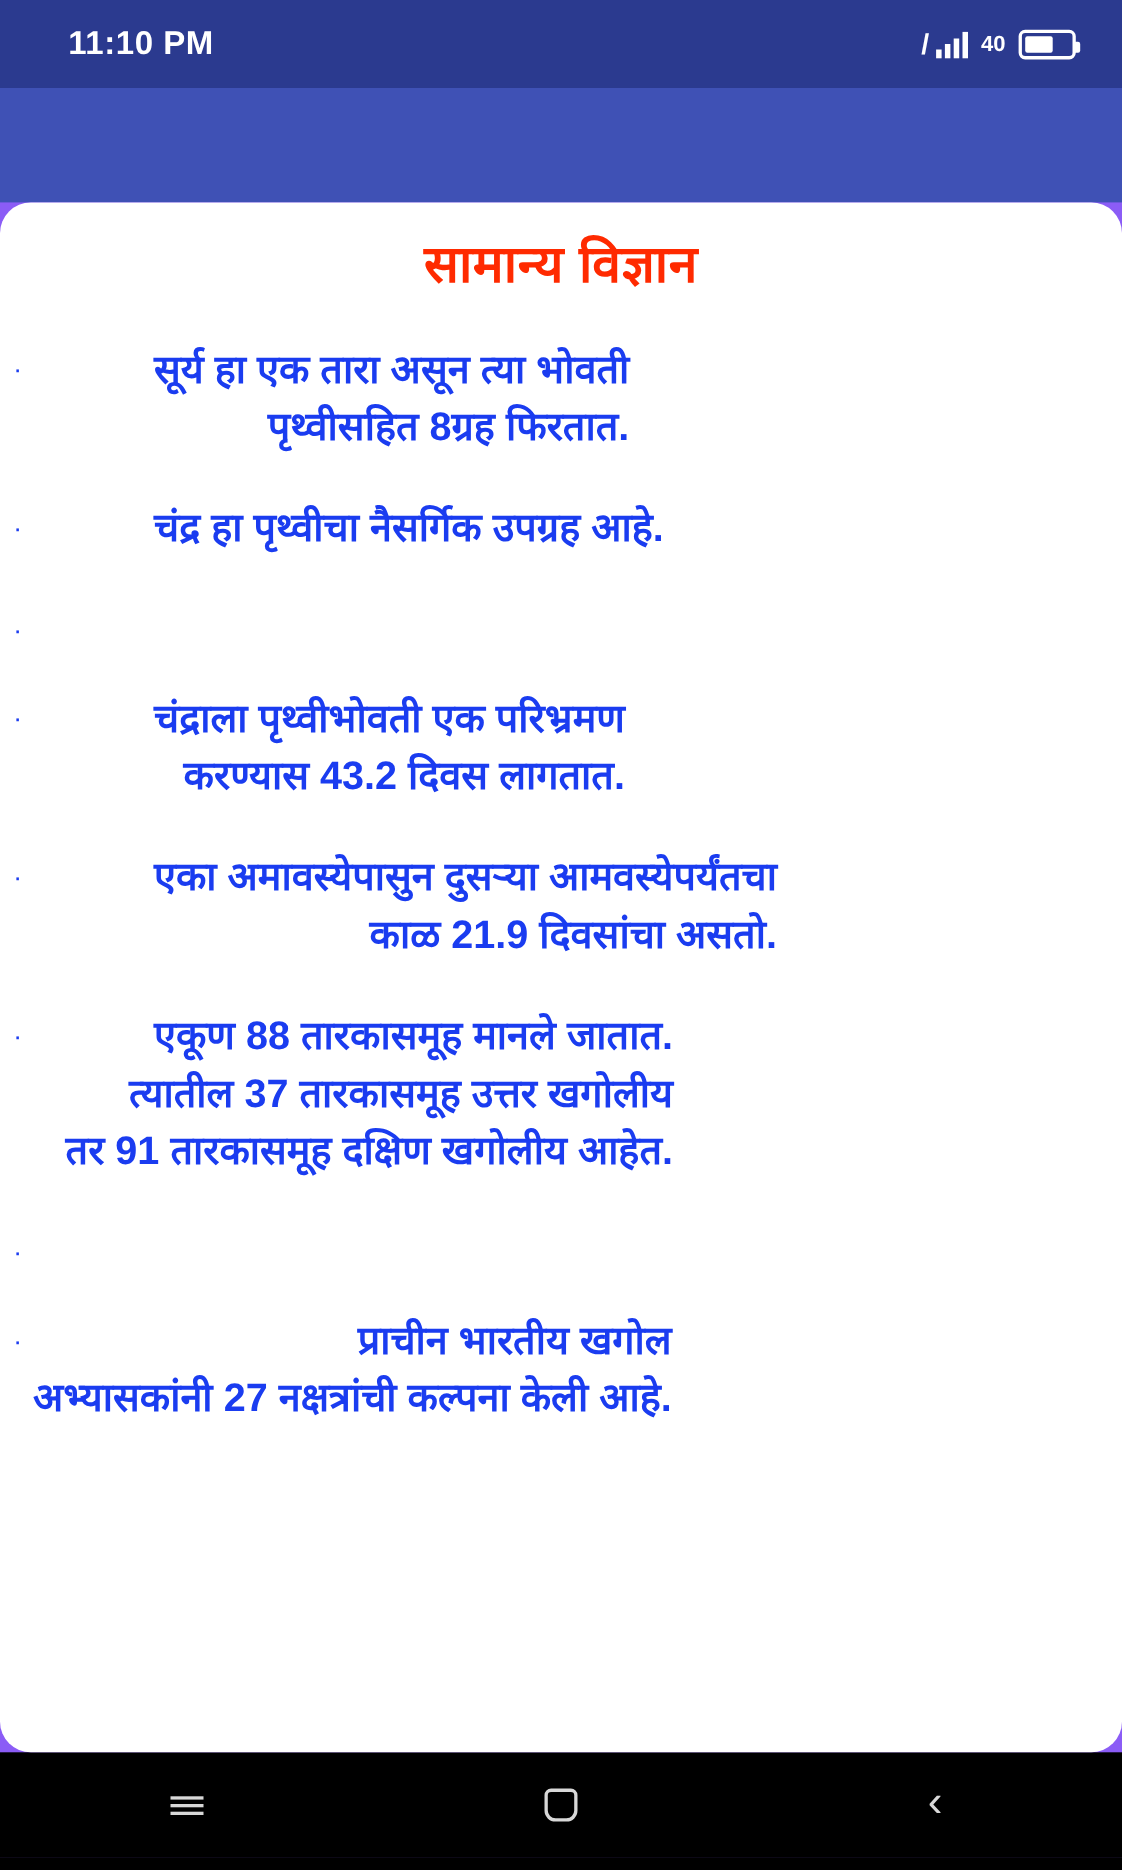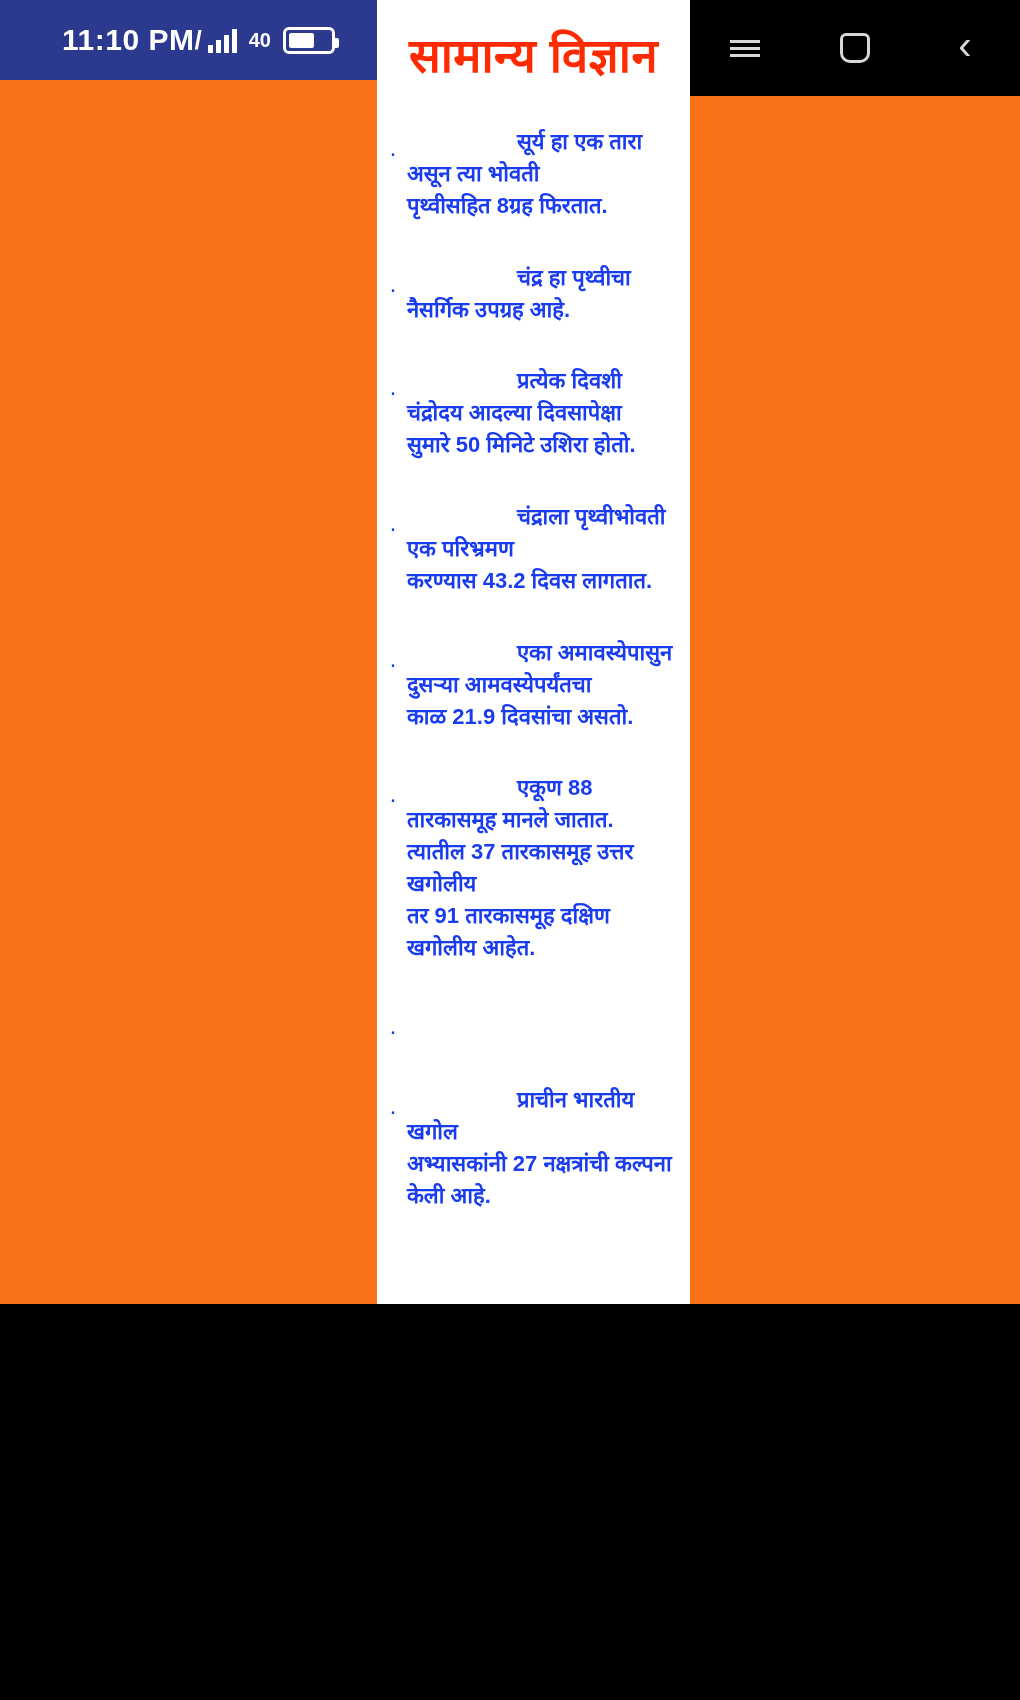--- a/index.html
+++ b/index.html
@@ -6,24 +6,24 @@
   html, body {
     width: 1020px;
     height: 1700px;
     background: #000;
     font-family: "Liberation Sans", sans-serif;
     overflow: hidden;
   }
   .phone {
     position: relative;
     width: 1020px;
-    height: 1304px;
-    background: #f97316;
-    display: flex;
-    flex-direction: row;
+    height: 1689px;
+    background: #8b5cf6;
+    display: flex;
+    flex-direction: column;
   }
 
   
   .status-bar {
     height: 80px;
     background: #2b3a8f;
     display: flex;
     align-items: center;
     justify-content: space-between;
     padding: 0 42px 0 62px;
@@ -99,20 +99,21 @@
     flex: 0 0 auto;
   }
 
   
   .content {
     flex: 1 1 auto;
     background: #ffffff;
     padding: 22px 0 0 0;
     overflow: hidden;
     position: relative;
+    border-radius: 28px;
   }
   .doc-title {
     text-align: center;
     color: #ff2a00;
     font-size: 47px;
     font-weight: bold;
     margin-bottom: 40px;
     letter-spacing: 0.5px;
   }
   .section-head {
@@ -132,25 +133,26 @@
   .bullet-mark {
     color: #1a3cf0;
     font-size: 24px;
     line-height: 1.1;
     width: 18px;
     flex: 0 0 18px;
     padding-top: 14px;
   }
   .bullet-text {
     color: #1a3cf0;
-    font-size: 22px;
+    font-size: 36px;
     font-weight: bold;
     line-height: 1.45;
     white-space: pre-line;
     text-indent: 110px;
+    text-align: right;
   }
   .bullet-item.empty .bullet-text { min-height: 10px; }
 
   
   .nav-bar {
     height: 96px;
     background: #000000;
     display: flex;
     align-items: center;
     justify-content: space-around;
@@ -216,22 +218,20 @@
         <span class="bullet-mark">·</span>
         <span class="bullet-text">सूर्य हा एक तारा असून त्या भोवती
 पृथ्वीसहित 8ग्रह फिरतात.</span>
       </div>
       <div class="bullet-item">
         <span class="bullet-mark">·</span>
         <span class="bullet-text">चंद्र हा पृथ्वीचा नैसर्गिक उपग्रह आहे.</span>
       </div>
       <div class="bullet-item">
         <span class="bullet-mark">·</span>
-        <span class="bullet-text">प्रत्येक दिवशी चंद्रोदय आदल्या दिवसापेक्षा
-सुमारे 50 मिनिटे उशिरा होतो.</span>
       </div>
       <div class="bullet-item">
         <span class="bullet-mark">·</span>
         <span class="bullet-text">चंद्राला पृथ्वीभोवती एक परिभ्रमण
 करण्यास 43.2 दिवस लागतात.</span>
       </div>
       <div class="bullet-item">
         <span class="bullet-mark">·</span>
         <span class="bullet-text">एका अमावस्येपासुन दुसर्‍या आमवस्येपर्यंतचा
 काळ 21.9 दिवसांचा असतो.</span>

